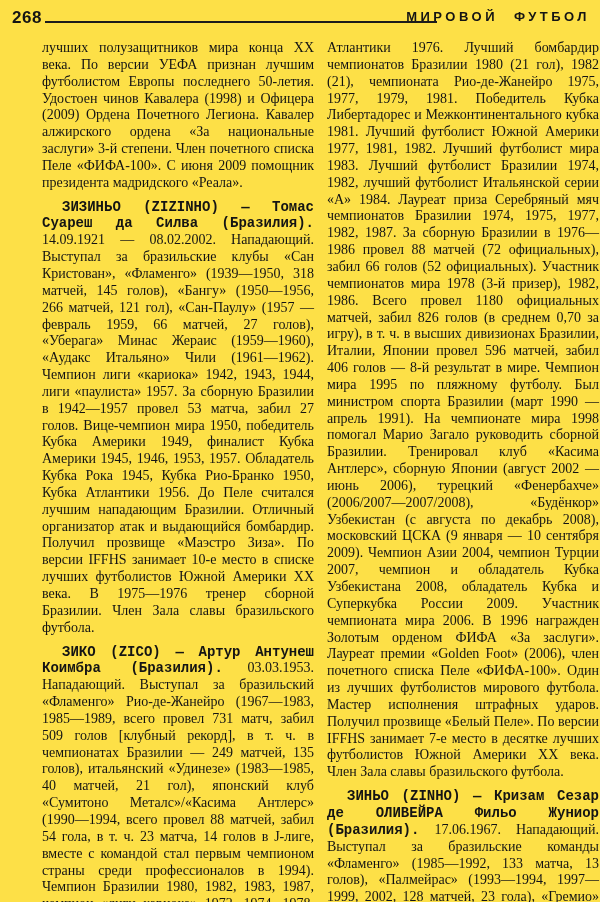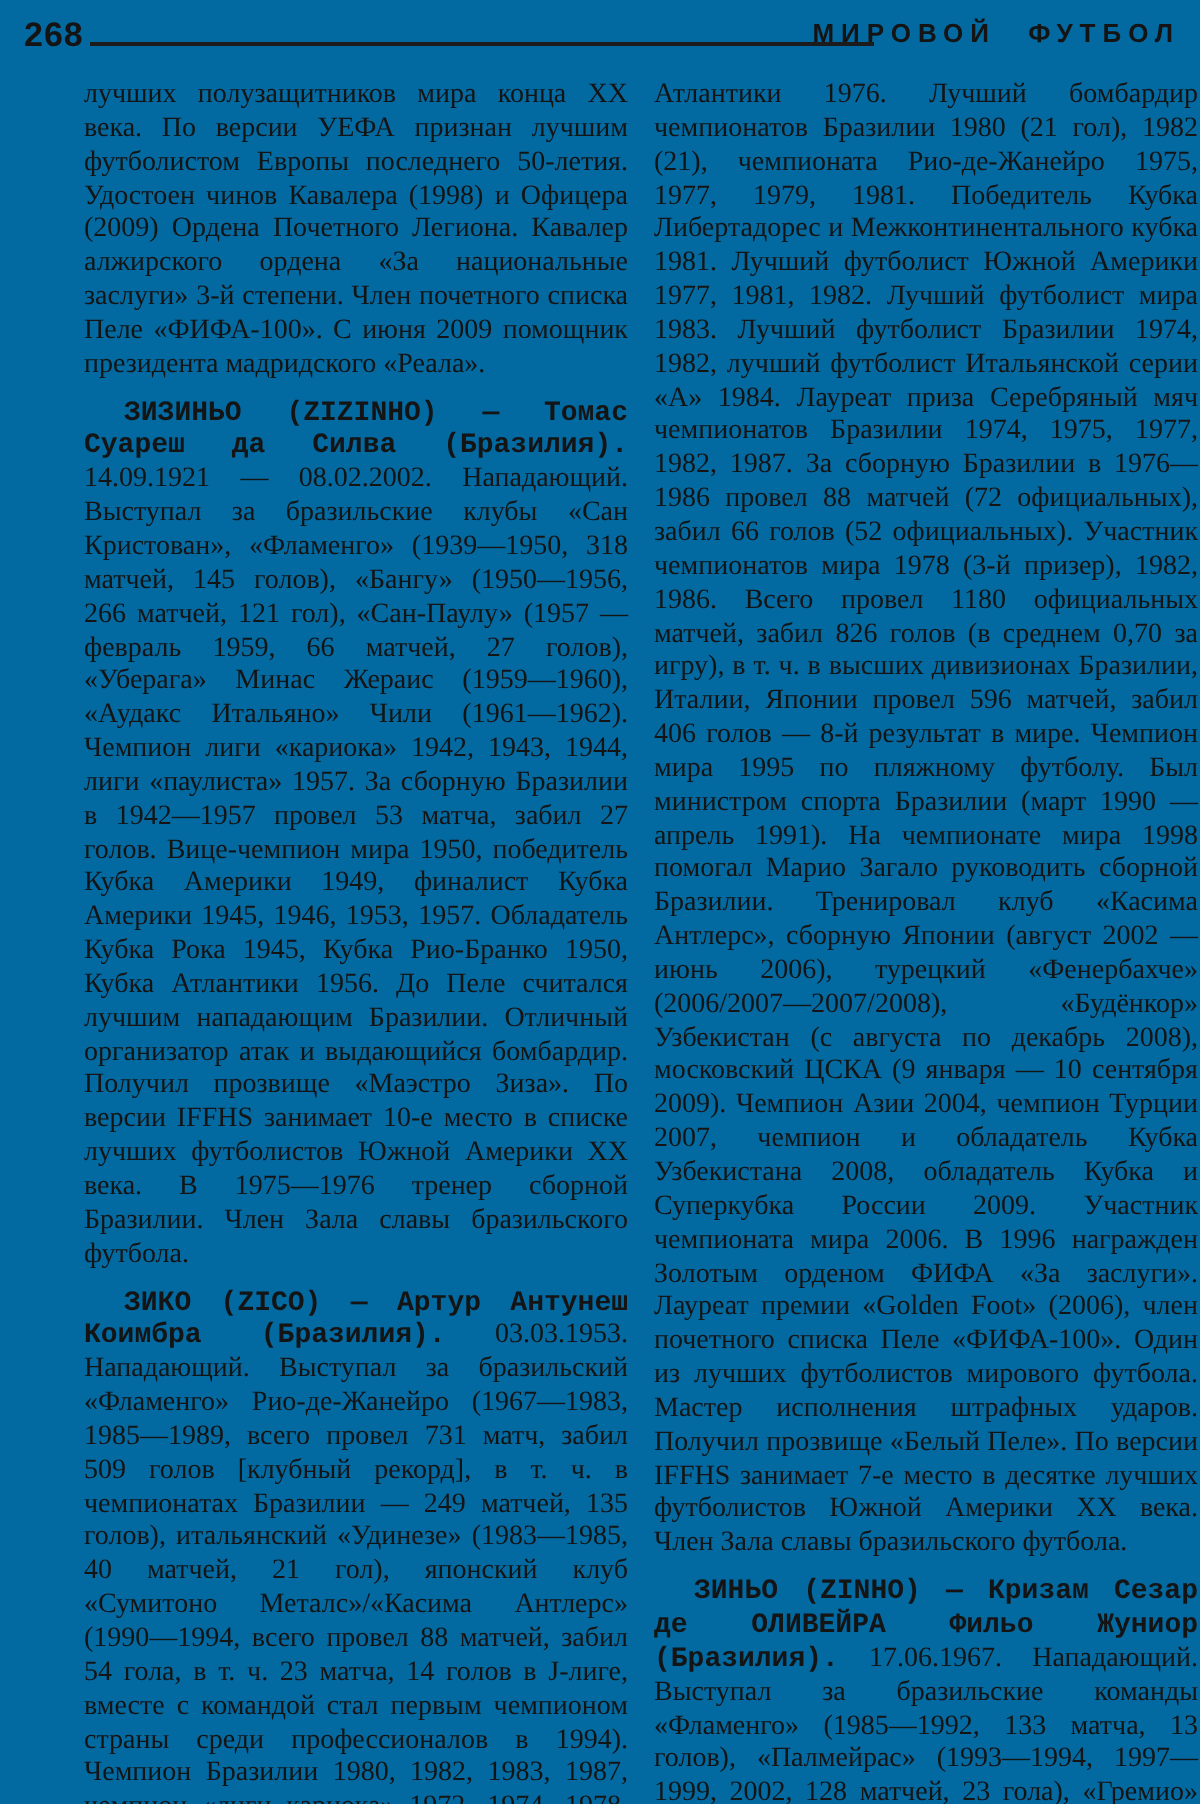--- a/index.html
+++ b/index.html
@@ -4,21 +4,21 @@
 <style>
   html, body {
     margin: 0;
     padding: 0;
     background: #fdfdfb;
   }
   .page {
     position: relative;
     width: 600px;
     height: 902px;
-    background: #0369a1;
+    background: #fde047;
     overflow: hidden;
     font-family: "Liberation Serif", serif;
     color: #141414;
   }
   
   .header { position: absolute; top: 0; left: 0; right: 0; height: 34px; }
   .pagenum {
     position: absolute;
     left: 12px;
     top: 8px;

